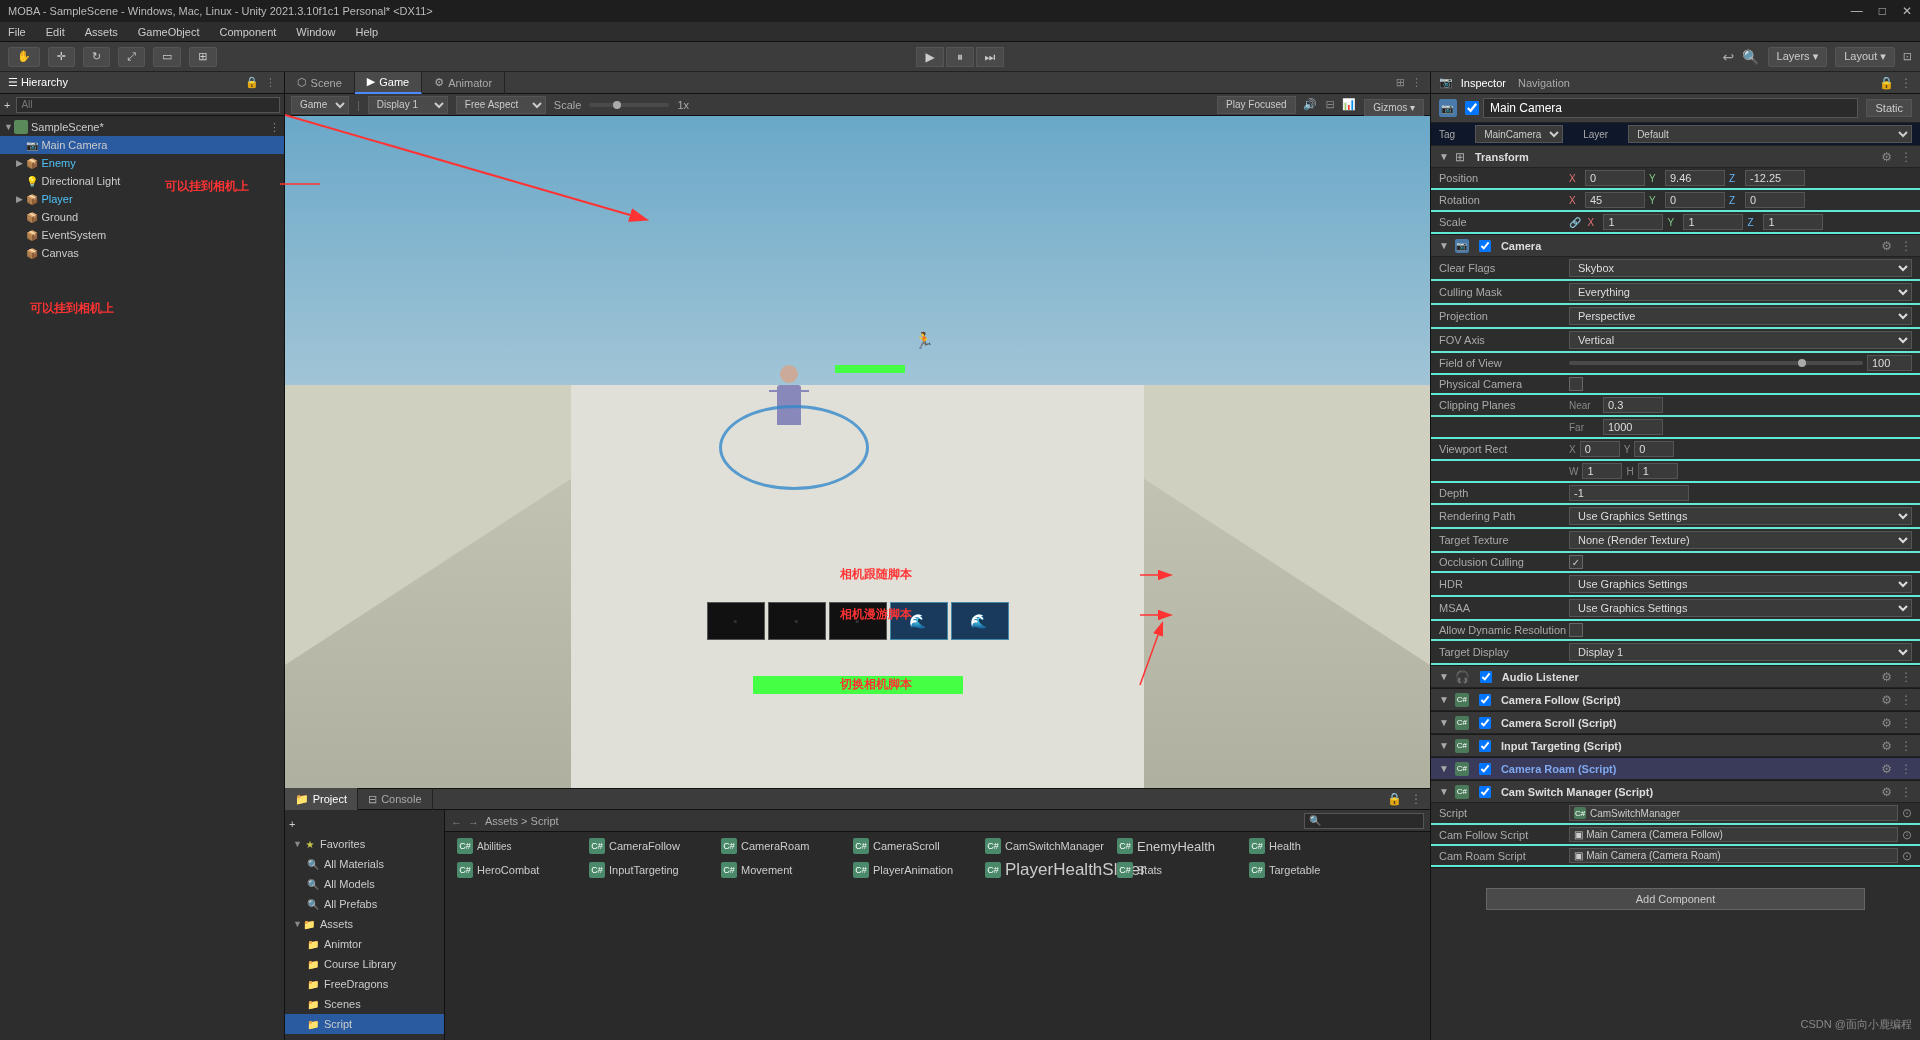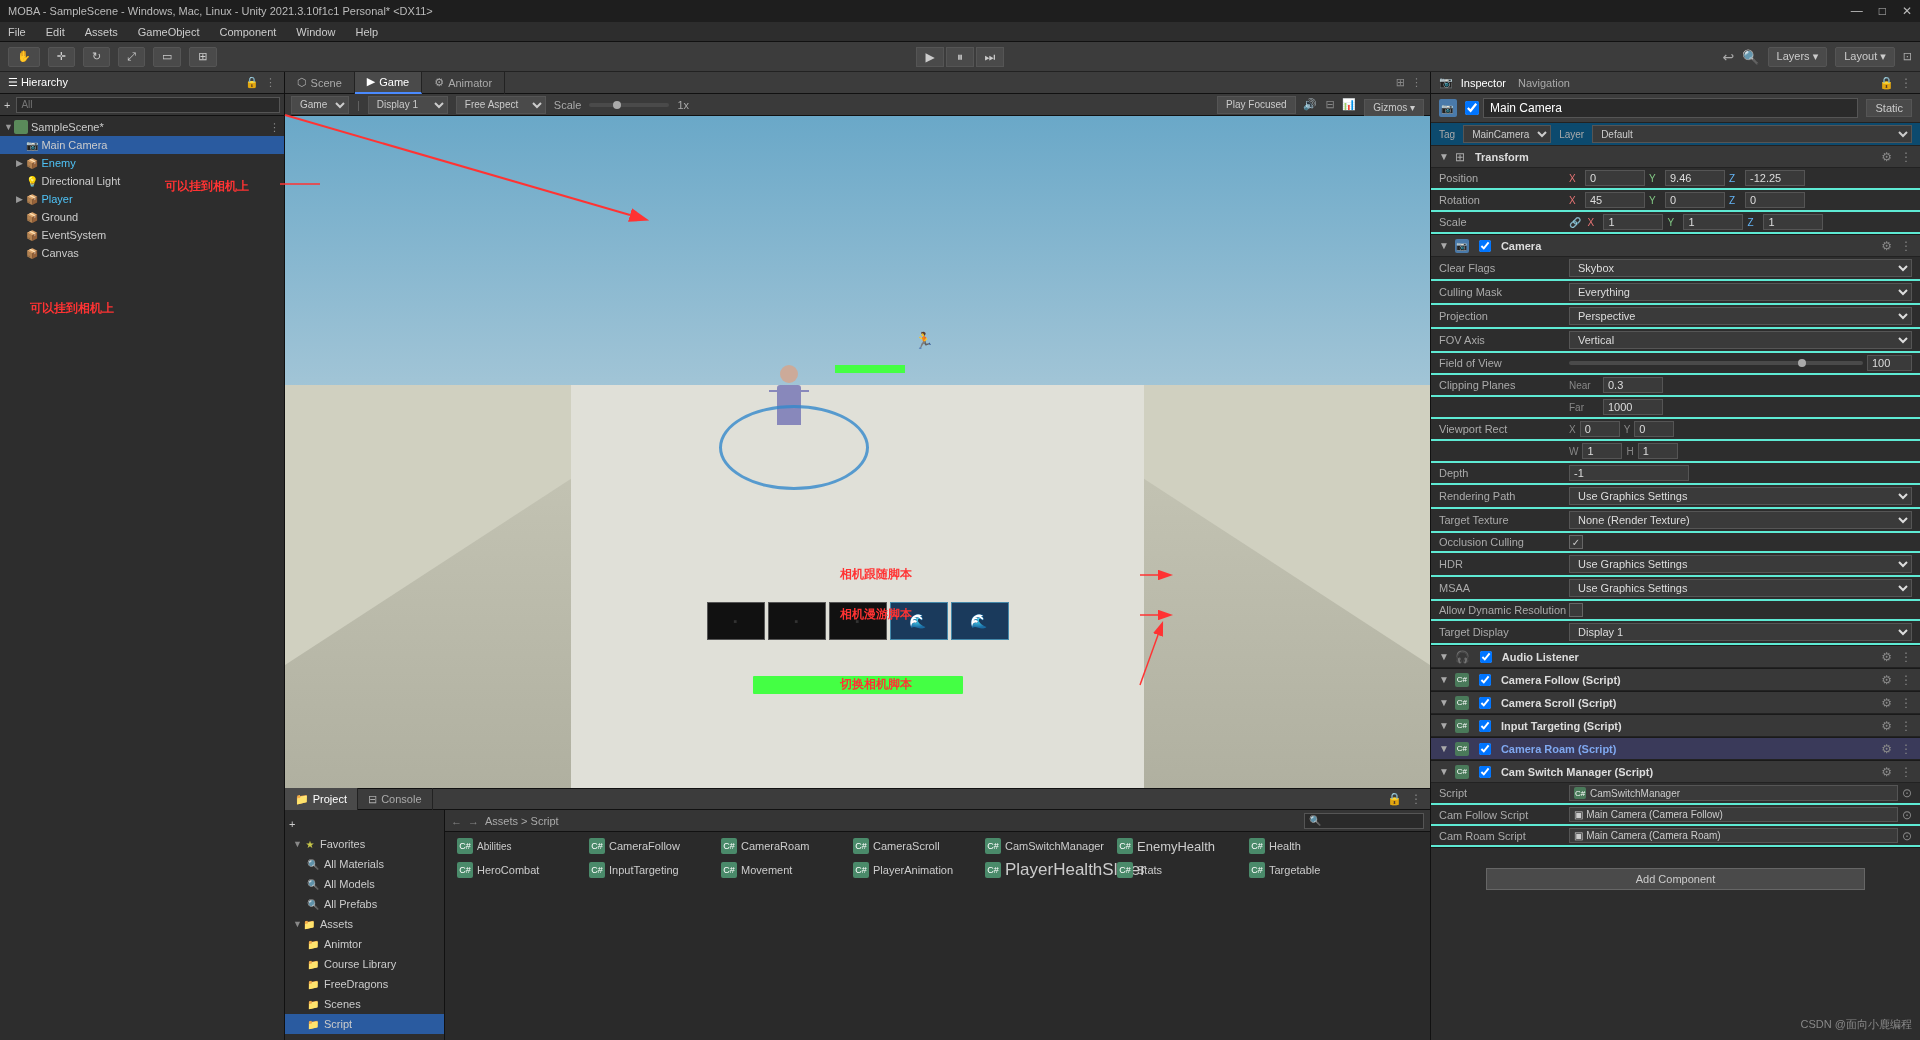--- a/index.html
+++ b/index.html
@@ -432,21 +432,21 @@
     </div>
 
     <div class="obj-name-bar">
       <div style="width:18px; height:18px; background:#4a7aaa; border-radius:2px; display:flex; align-items:center; justify-content:center; font-size:10px; color:#fff;">📷</div>
       <div style="display:flex; align-items:center; gap:4px; flex:1;">
         <input type="checkbox" checked="" style="width: 14px; height: 14px;">
         <input class="obj-name-input" value="Main Camera" style="">
       </div>
       <button class="obj-static-btn">Static</button>
     </div>
-    <div style="display:flex; align-items:center; gap:8px; padding:2px 8px; background:#0c4a6e; border-bottom:1px solid #222;justify-content:space-between;">
+    <div style="display:flex; align-items:center; gap:20px; padding:2px 8px; background:#0f172a; border-bottom:1px solid #222;justify-content:space-between;">
       <span style="color:#aaa; font-size:10px;">Tag</span>
       <select style="background:#3a3a3a; border:1px solid #555; color:#ccc; font-size:10px; height:18px; padding:0 4px;">
         <option>MainCamera</option>
       </select>
       <span style="color:#aaa; font-size:10px;">Layer</span>
       <select style="background:#3a3a3a; border:1px solid #555; color:#ccc; font-size:10px; height:18px; padding:0 4px; flex:1;">
         <option>Default</option>
       </select>
     </div>
 
@@ -534,20 +534,26 @@
       <div class="prop-row">
         <div class="prop-label">Field of View</div>
         <div class="prop-value">
           <div style="flex:1; height:4px; background:#4a4a4a; border-radius:2px; position:relative; cursor:pointer;">
             <div style="width:8px; height:8px; background:#aaa; border-radius:50%; position:absolute; top:-2px; left:78%;"></div>
           </div>
           <input class="prop-input" value="100" style="width: 45px;">
         </div>
       </div>
       <div class="prop-row">
+        <div class="prop-label">Physical Camera</div>
+        <div class="prop-value">
+          <div style="width:14px; height:14px; background:#3a3a3a; border:1px solid #666;"></div>
+        </div>
+      </div>
+      <div class="prop-row">
         <div class="prop-label">Clipping Planes</div>
         <div class="prop-value">
           <span style="color:#888; font-size:10px; width:30px;">Near</span>
           <input class="prop-input" value="0.3" style="width: 60px;">
         </div>
       </div>
       <div class="prop-row">
         <div class="prop-label"></div>
         <div class="prop-value">
           <span style="color:#888; font-size:10px; width:30px;">Far</span>

